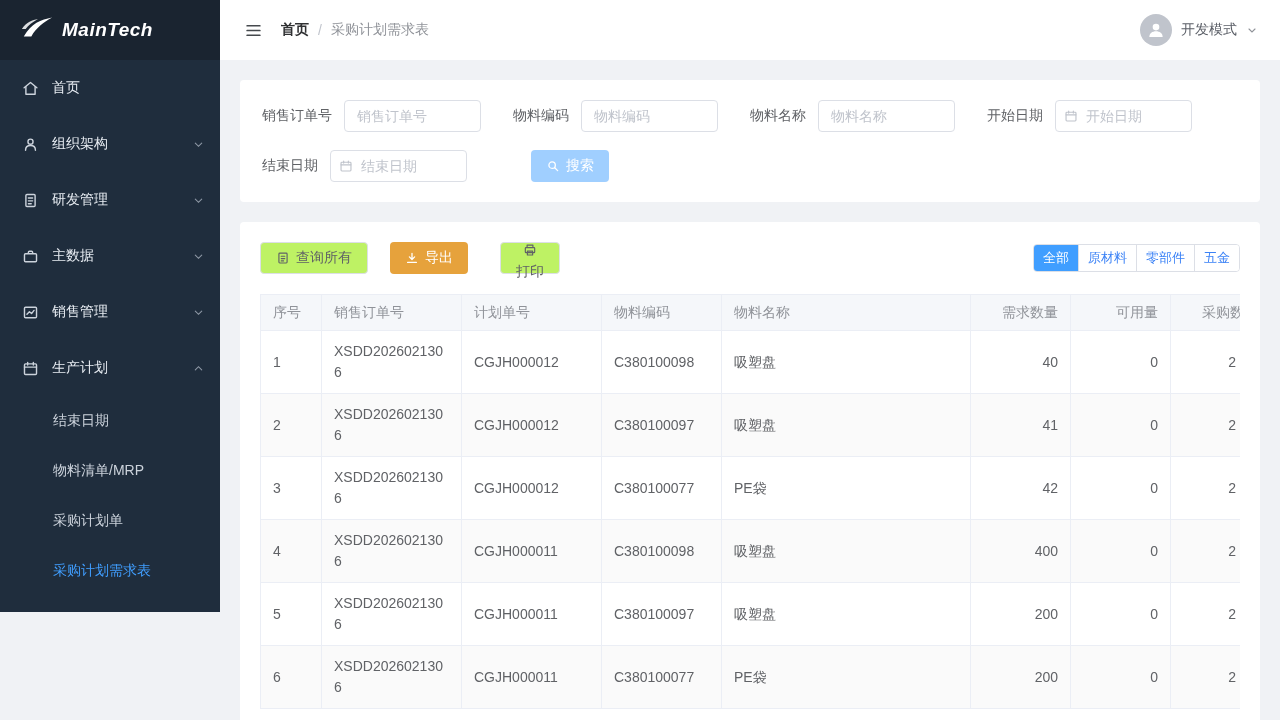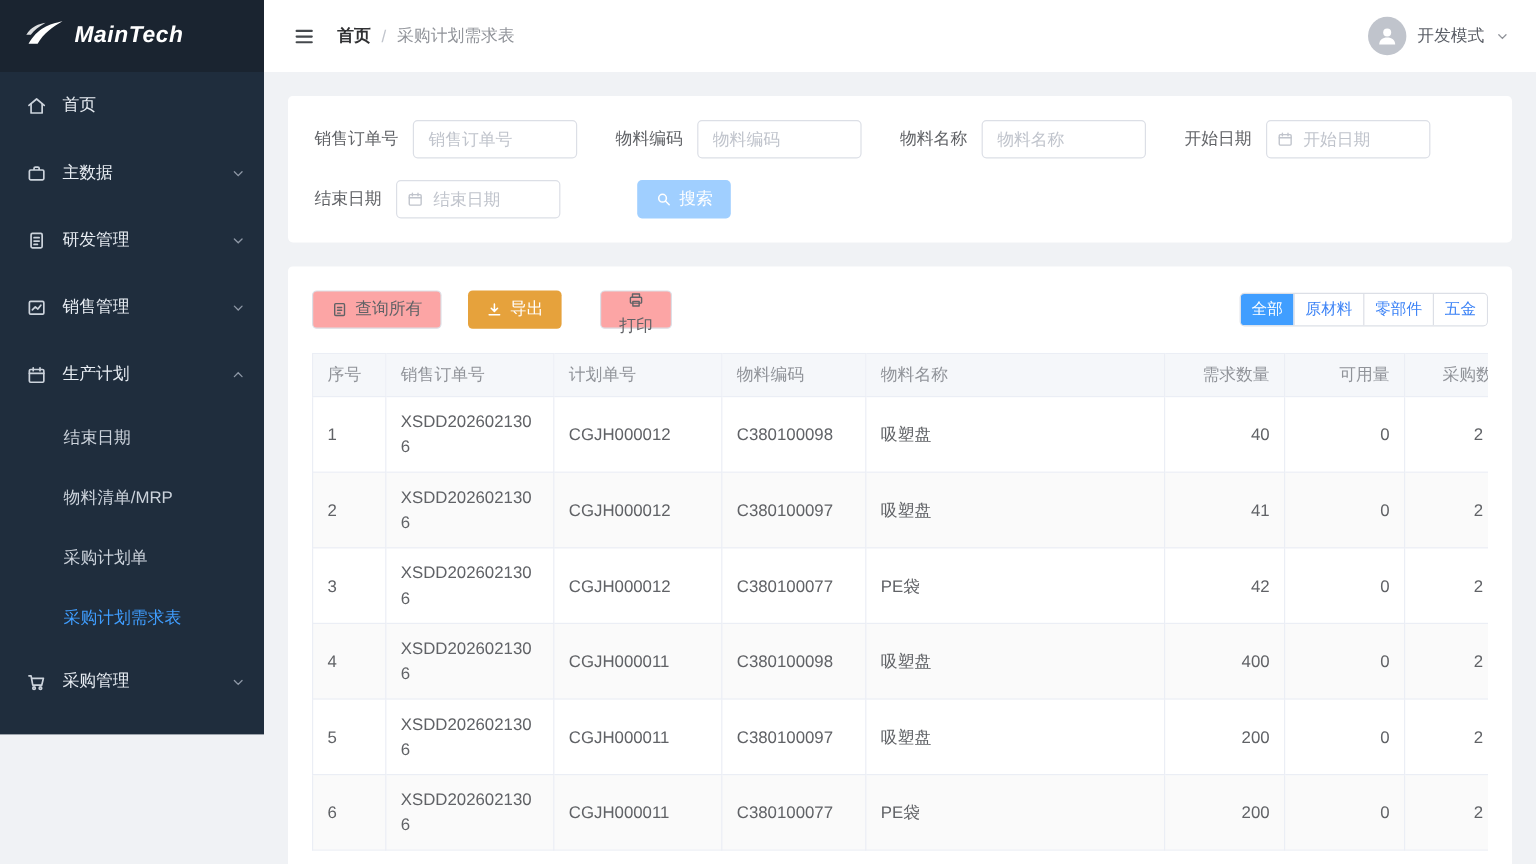--- a/index.html
+++ b/index.html
@@ -41,21 +41,21 @@
   .filter-row + .filter-row { margin-top:18px; }
   .field { display:flex; align-items:center; margin-right:32px; }
   .field-label { font-size:14px; color:#606266; margin-right:12px; white-space:nowrap; }
   .text-input { width:137px; height:32px; border:1px solid #dcdfe6; border-radius:4px; padding:0 12px; font-size:14px; color:#606266; outline:none; background:#fff; }
   .text-input::placeholder { color:#c0c4cc; }
   .date-wrap { position:relative; }
   .date-wrap .cal-icon { position:absolute; left:9px; top:9px; color:#c0c4cc; pointer-events:none; display:flex; }
   .date-input { padding-left:30px; }
   .btn { height:32px; border-radius:4px; font-size:14px; display:inline-flex; align-items:center; gap:6px; padding:0 15px; cursor:pointer; border:1px solid transparent; white-space:nowrap; }
   .btn-search { background:#a0cfff; color:#fff; margin-left:32px; border:none;justify-content:space-between; }
-  .btn-plain { background:#fca5a5; border-color:#dcdfe6; color:#606266; }
+  .btn-plain { background:#bef264; border-color:#dcdfe6; color:#606266; }
   .btn-export { background:#e6a23c; color:#fff; border:none; }
 
   
   .table-card { margin-top:20px; padding:20px; height:600px; }
   .table-toolbar { display:flex; align-items:center; justify-content:space-between; margin-bottom:20px; }
   .toolbar-left { display:flex; align-items:center; gap:22px; }
   .btn-print { margin-left:10px;flex-direction:column; }
   .tabs-group { display:flex; border:1px solid #dcdfe6; border-radius:4px; overflow:hidden; height:28px; }
   .tab { padding:0 9px; line-height:26px; font-size:13px; color:#3b82f6; background:#fff; border-left:1px solid #dcdfe6; cursor:pointer; white-space:nowrap; }
   .tab:first-child { border-left:none; }
@@ -92,44 +92,58 @@
       <div class="menu-item">
         <span class="mi-icon">
           <svg width="17" height="17" viewBox="0 0 24 24" fill="none" stroke="currentColor" stroke-width="2" stroke-linecap="round" stroke-linejoin="round">
               <path d="M3 11 L12 3.5 L21 11"></path>
               <path d="M5.5 9.5 V20 H18.5 V9.5"></path>
             </svg>
         </span>
         <span class="mi-label">首页</span>
       </div>
 
+      <div class="menu-item">
+        <span class="mi-icon">
+          <svg width="17" height="17" viewBox="0 0 24 24" fill="none" stroke="currentColor" stroke-width="2" stroke-linecap="round">
+              <circle cx="12" cy="8" r="3.6"></circle>
+              <path d="M5 20 C5 15.5 8 13.5 12 13.5 C16 13.5 19 15.5 19 20"></path>
+            </svg>
+        </span>
+        <span class="mi-label">组织架构</span>
+        <span class="chev">
+            <svg width="11" height="11" viewBox="0 0 24 24" fill="none" stroke="currentColor" stroke-width="2.4" stroke-linecap="round">
+              <path d="M5 9 L12 16 L19 9"></path>
+            </svg>
+          </span>
+      </div>
+
+      <div class="menu-item">
+        <span class="mi-icon">
+          <svg width="17" height="17" viewBox="0 0 24 24" fill="none" stroke="currentColor" stroke-width="2" stroke-linecap="round">
+              <rect x="5.5" y="3.5" width="13" height="17" rx="1.5"></rect>
+              <path d="M9 8.5 h6 M9 12.5 h6 M9 16.5 h4"></path>
+            </svg>
+        </span>
+        <span class="mi-label">研发管理</span>
+        <span class="chev">
+            <svg width="11" height="11" viewBox="0 0 24 24" fill="none" stroke="currentColor" stroke-width="2.4" stroke-linecap="round">
+              <path d="M5 9 L12 16 L19 9"></path>
+            </svg>
+          </span>
+      </div>
 
       <div class="menu-item">
         <span class="mi-icon">
           <svg width="17" height="17" viewBox="0 0 24 24" fill="none" stroke="currentColor" stroke-width="2" stroke-linejoin="round">
               <rect x="3.5" y="8" width="17" height="11.5" rx="1.5"></rect>
               <path d="M9 8 V6 a1.5 1.5 0 0 1 1.5 -1.5 h3 a1.5 1.5 0 0 1 1.5 1.5 V8"></path>
             </svg>
         </span>
         <span class="mi-label">主数据</span>
-        <span class="chev">
-            <svg width="11" height="11" viewBox="0 0 24 24" fill="none" stroke="currentColor" stroke-width="2.4" stroke-linecap="round">
-              <path d="M5 9 L12 16 L19 9"></path>
-            </svg>
-          </span>
-      </div>
-
-      <div class="menu-item">
-        <span class="mi-icon">
-          <svg width="17" height="17" viewBox="0 0 24 24" fill="none" stroke="currentColor" stroke-width="2" stroke-linecap="round">
-              <rect x="5.5" y="3.5" width="13" height="17" rx="1.5"></rect>
-              <path d="M9 8.5 h6 M9 12.5 h6 M9 16.5 h4"></path>
-            </svg>
-        </span>
-        <span class="mi-label">研发管理</span>
         <span class="chev">
             <svg width="11" height="11" viewBox="0 0 24 24" fill="none" stroke="currentColor" stroke-width="2.4" stroke-linecap="round">
               <path d="M5 9 L12 16 L19 9"></path>
             </svg>
           </span>
       </div>
 
       <div class="menu-item">
         <span class="mi-icon">
           <svg width="17" height="17" viewBox="0 0 24 24" fill="none" stroke="currentColor" stroke-width="2" stroke-linecap="round" stroke-linejoin="round">

